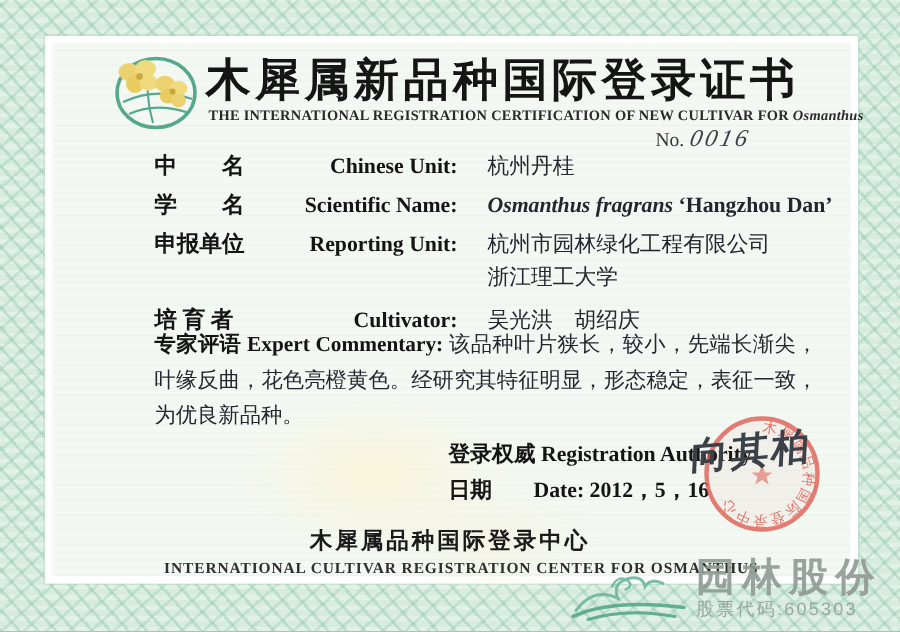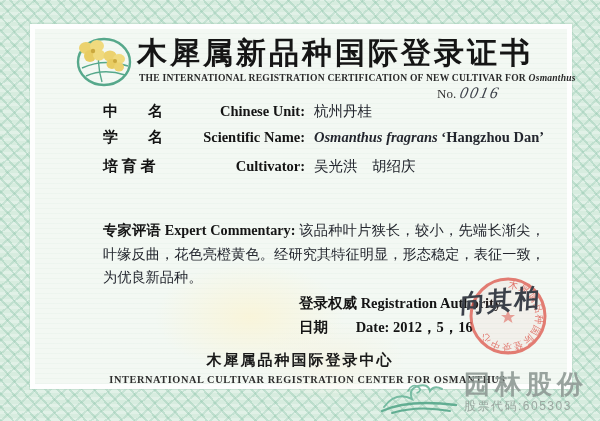--- a/index.html
+++ b/index.html
@@ -46,21 +46,21 @@
   .no-line .no-val{
     display:inline-block;font-style:italic;font-size:16px;letter-spacing:2px;
     color:#3c4049;transform:skewX(-12deg);margin-left:4px;
   }
 
   .fields{position:absolute;left:103px;top:100px;right:55px;}
   .frow{display:flex;align-items:flex-start;line-height:22px;margin-bottom:4px;}
   .frow.cultivator{margin-top:7px;}
   .zh-label{width:74px;flex:0 0 74px;font-weight:bold;font-size:15px;color:#141414;white-space:nowrap;}
   .en-label{width:128px;flex:0 0 128px;text-align:right;font-weight:bold;font-size:14.5px;color:#141414;white-space:nowrap;}
-  .fvalue{margin-left:9px;font-size:14.5px;color:#23262e;white-space:nowrap;}
+  .fvalue{margin-left:20px;font-size:14.5px;color:#23262e;white-space:nowrap;}
   .fvalue .sci{font-style:italic;font-weight:bold;}
   .fvalue .cv{font-weight:bold;}
   .fvalue .vline{display:block;}
 
   .commentary{
     position:absolute;left:103px;top:219px;width:442px;
     font-size:14.2px;line-height:23.5px;color:#23262e;text-align:justify;
   }
   .commentary .lead{font-weight:bold;color:#141414;}
 
@@ -139,20 +139,28 @@
       <span class="fvalue">杭州丹桂</span>
     </div>
     <div class="frow">
       <span class="zh-label">学　　名</span>
       <span class="en-label">Scientific Name:</span>
       <span class="fvalue">
         <span class="sci">Osmanthus fragrans</span>
         <span class="cv">‘Hangzhou Dan’</span>
       </span>
     </div>
+    <div class="frow">
+      <span class="zh-label">申报单位</span>
+      <span class="en-label">Reporting Unit:</span>
+      <span class="fvalue">
+        <span class="vline">杭州市园林绿化工程有限公司</span>
+        <span class="vline">浙江理工大学</span>
+      </span>
+    </div>
     <div class="frow cultivator">
       <span class="zh-label">培 育 者</span>
       <span class="en-label">Cultivator:</span>
       <span class="fvalue">吴光洪　胡绍庆</span>
     </div>
   </div>
 
   <div class="commentary">
     <span class="lead">专家评语</span>
     <span class="lead">Expert Commentary:</span>

